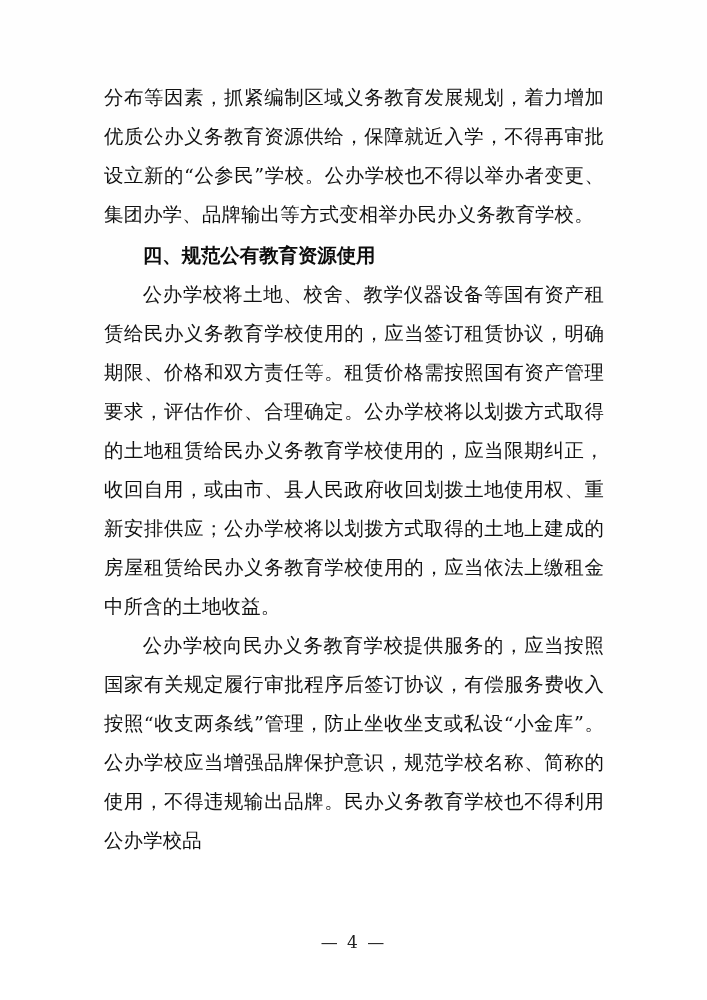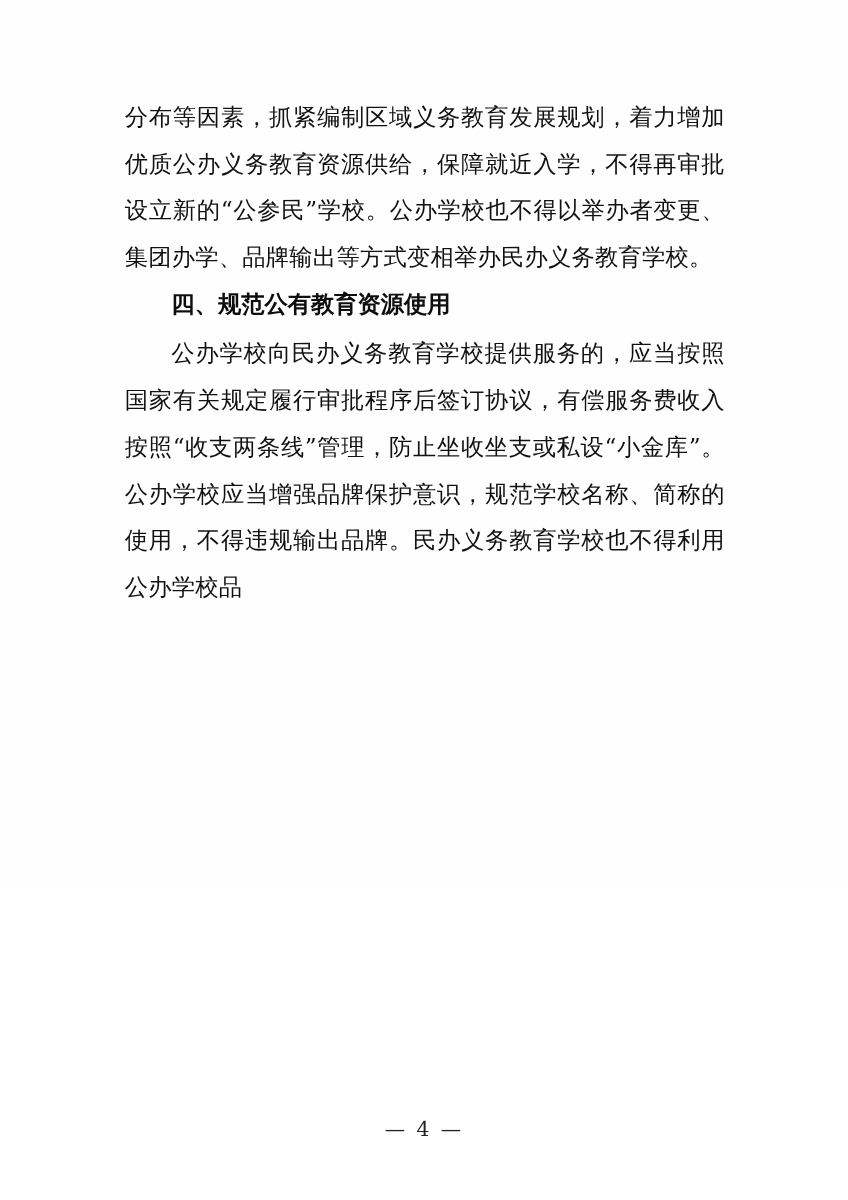--- a/index.html
+++ b/index.html
@@ -41,21 +41,21 @@
   p.indent {
     text-indent: 2em;
   }
   p.heading {
     margin: 0;
     font-size: 19.4px;
     line-height: 39px;
     text-indent: 2em;
     font-weight: bold;
     color: #0d0d0d;
-    font-family: Liberation Mono, monospace;
+    font-family: Liberation Serif, serif;
   }
   .spacer-sm { height: 2px; }
   .footer {
     position: absolute;
     left: 0;
     bottom: 48px;
     width: 707px;
     text-align: center;
     font-size: 17px;
     letter-spacing: 2px;
@@ -68,20 +68,21 @@
 
 <div class="page">
   <div class="doc-body">
 
     <p class="para">分布等因素，抓紧编制区域义务教育发展规划，着力增加优质公办义务教育资源供给，保障就近入学，不得再审批设立新的“公参民”学校。公办学校也不得以举办者变更、集团办学、品牌输出等方式变相举办民办义务教育学校。</p>
 
     <div class="spacer-sm"></div>
 
     <p class="heading">四、规范公有教育资源使用</p>
 
+    <p class="para indent">公办学校将土地、校舍、教学仪器设备等国有资产租赁给民办义务教育学校使用的，应当签订租赁协议，明确期限、价格和双方责任等。租赁价格需按照国有资产管理要求，评估作价、合理确定。公办学校将以划拨方式取得的土地租赁给民办义务教育学校使用的，应当限期纠正，收回自用，或由市、县人民政府收回划拨土地使用权、重新安排供应；公办学校将以划拨方式取得的土地上建成的房屋租赁给民办义务教育学校使用的，应当依法上缴租金中所含的土地收益。</p>
 
 
     <p class="para indent">公办学校向民办义务教育学校提供服务的，应当按照国家有关规定履行审批程序后签订协议，有偿服务费收入按照“收支两条线”管理，防止坐收坐支或私设“小金库”。公办学校应当增强品牌保护意识，规范学校名称、简称的使用，不得违规输出品牌。民办义务教育学校也不得利用公办学校品</p>
 
   </div>
 </div>
 
 <div class="footer">— 4 —</div>
 
 </body></html>

